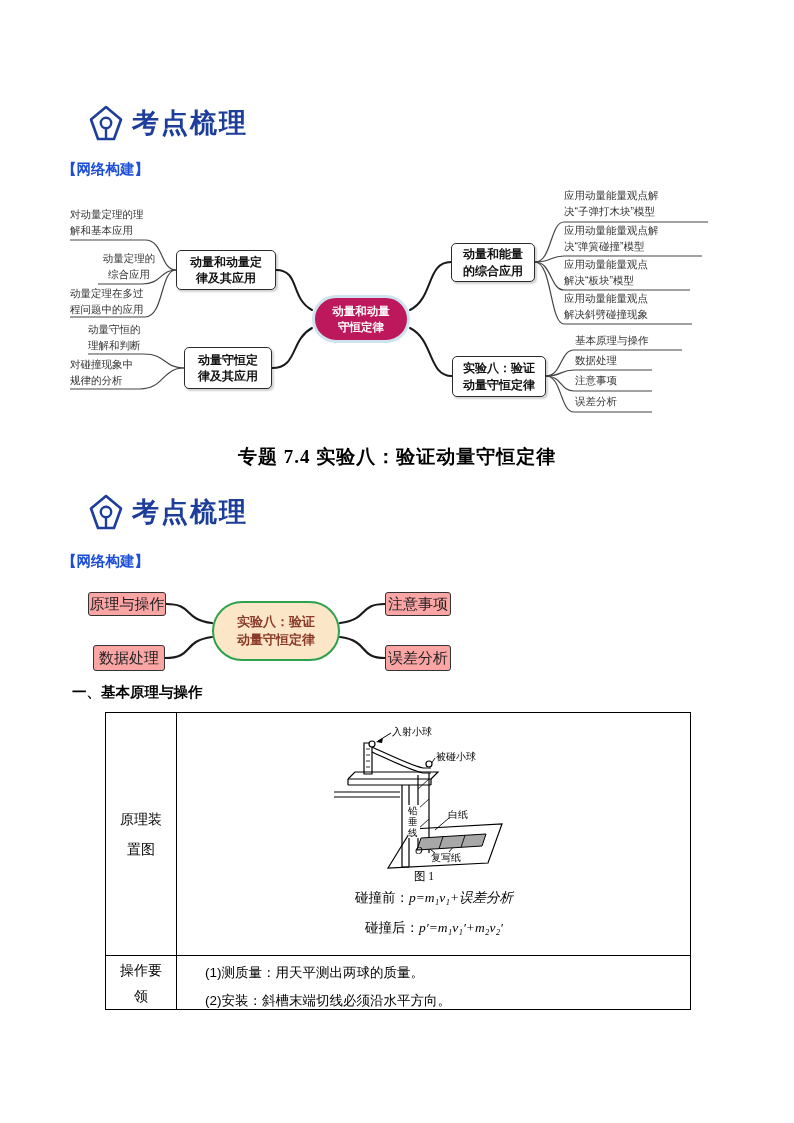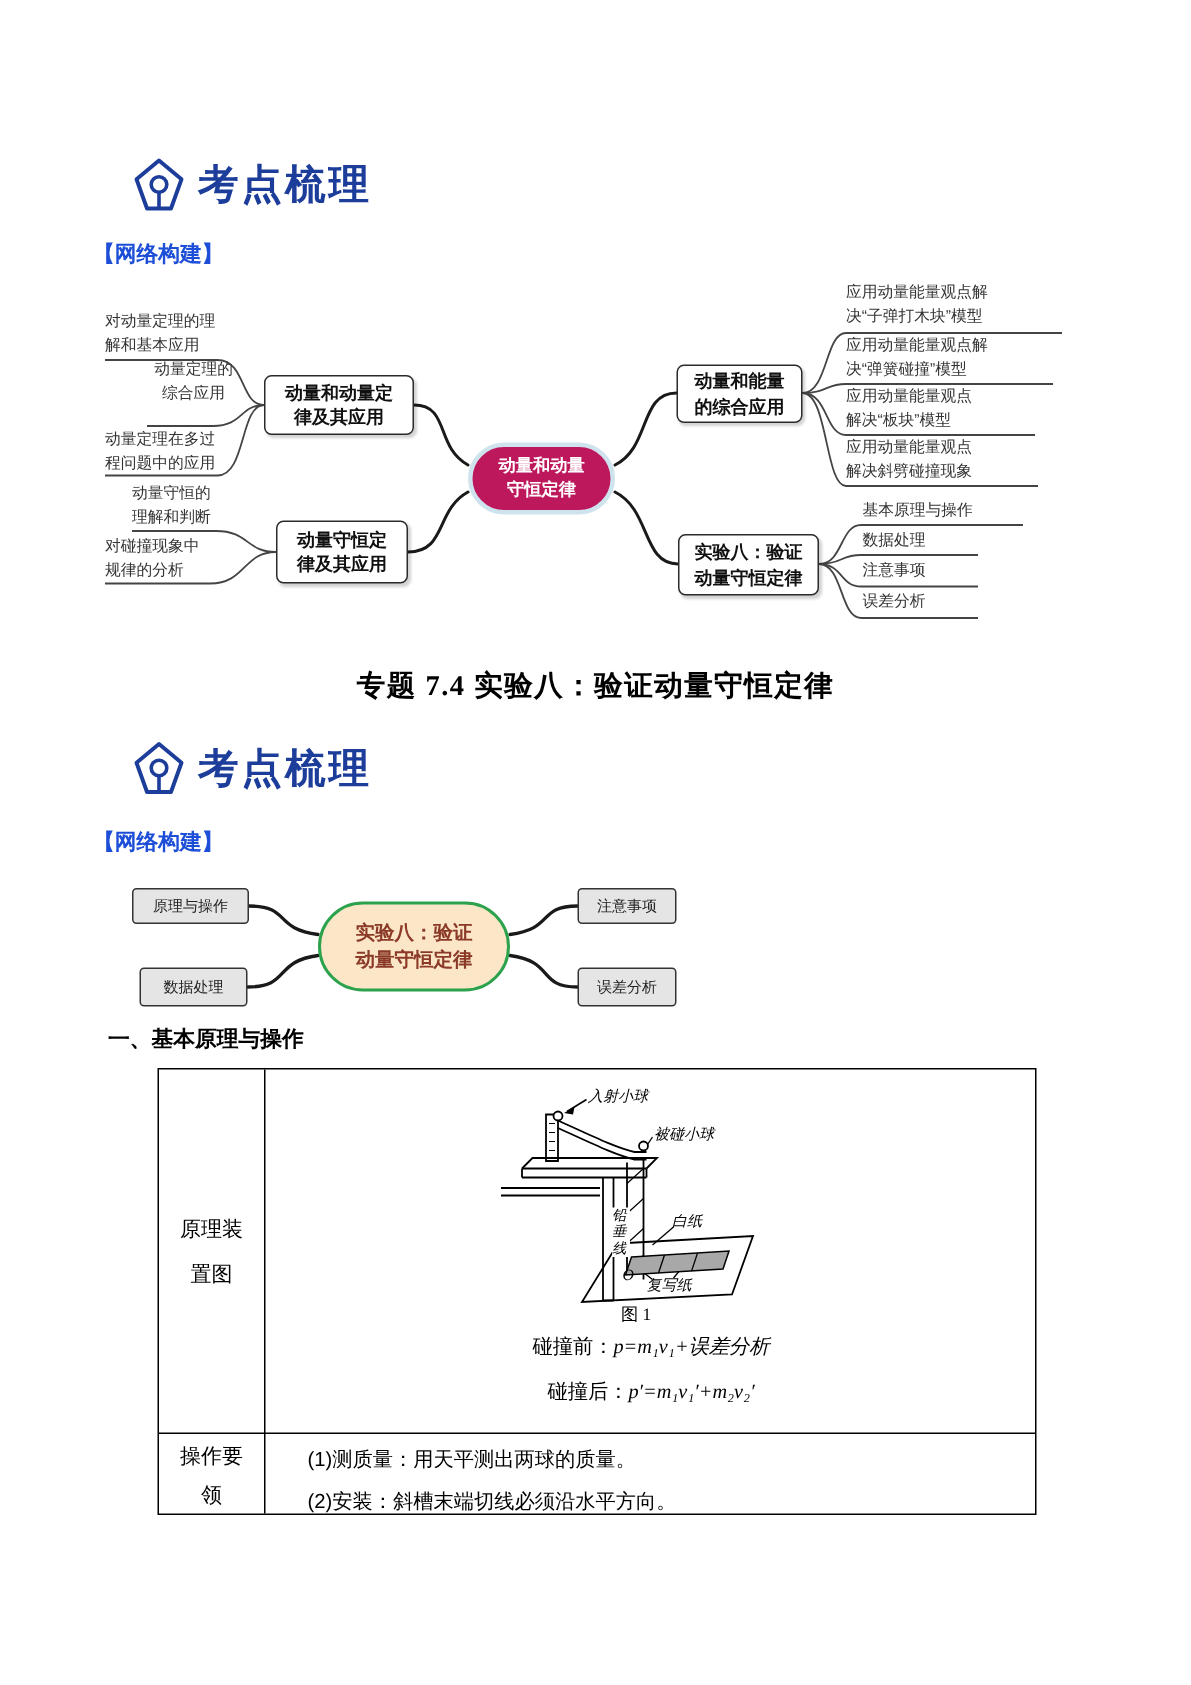--- a/index.html
+++ b/index.html
@@ -31,22 +31,22 @@
     font-size:11.5px; line-height:16px; display:flex; align-items:center; justify-content:center;
     text-align:center;
   }
   .pill2 {
     position:absolute; left:212px; top:601px; width:128px; height:60px; border-radius:30px;
     background:#fbe7c7; border:2.5px solid #2ca24c; color:#8c3a28; font-weight:bold;
     font-size:13px; line-height:18px; display:flex; align-items:center; justify-content:center;
     text-align:center;
   }
   .ebox {
-    position:absolute; background:#e5e5e5; border:1.6px solid #333; border-radius:3px;
-    display:flex; align-items:center; justify-content:center; font-size:10px; color:#222;
+    position:absolute; background:#fca5a5; border:1.6px solid #333; border-radius:3px;
+    display:flex; align-items:center; justify-content:center; font-size:15px; color:#222;
   }
 
   
   .doc-title {
     position:absolute; left:0; width:794px; top:444px; text-align:center;
     font-family:"Liberation Serif", serif; font-size:19px; font-weight:bold; letter-spacing:1px;
   }
   .sec-head { position:absolute; left:72px; top:683px; font-size:14.5px; font-weight:bold; }
 
   
@@ -54,21 +54,21 @@
   .tbl .vline { position:absolute; left:70px; top:0; bottom:0; border-left:1.2px solid #000; }
   .tbl .hline { position:absolute; top:242px; left:0; right:0; border-top:1.2px solid #000; }
   .tbl-label { position:absolute; left:0; width:70px; display:flex; align-items:center; justify-content:center;
     text-align:center; font-size:14px; }
   .formula { position:absolute; left:70px; width:516px; text-align:center; font-size:13.5px; }
   .formula .math { font-family:"Liberation Serif", serif; font-style:italic; }
   .op-line { font-size:13.5px; line-height:28px; }
 
   
   .fig { position:absolute; left:222px; top:4px; width:270px; height:172px; }
-  .fig-label { position:absolute; font-size:10px; color:#000; line-height:11px;font-style:italic; }
+  .fig-label { position:absolute; font-size:10px; color:#000; line-height:11px; }
   .fig-caption { position:absolute; left:56px; top:152px; width:80px; text-align:center;
     font-family:"Liberation Serif", serif; font-size:11.5px; }
   svg { display:block; }
 </style>
 </head>
 <body>
 
 <div id="page">
 
   <div class="hdr" style="top:104px;">
@@ -115,21 +115,21 @@
 律及其应用</div>
   <div class="mbox pre" style="left:184px; top:347px; width:88px; height:42px;">动量守恒定
 律及其应用</div>
   <div class="mbox pre" style="left:451px; top:243px; width:84px; height:39px;">动量和能量
 的综合应用</div>
   <div class="mbox pre" style="left:452px; top:356px; width:94px; height:41px;">实验八：验证
 动量守恒定律</div>
 
   <div class="mi pre" style="left:70px;  top:206px;">对动量定理的理
 解和基本应用</div>
-  <div class="mi pre" style="left:98px;  top:238px; width:62px; text-align:center;">动量定理的
+  <div class="mi pre" style="left:98px;  top:250px; width:62px; text-align:center;">动量定理的
 综合应用</div>
   <div class="mi pre" style="left:70px;  top:285px;">动量定理在多过
 程问题中的应用</div>
   <div class="mi pre" style="left:88px;  top:321px;">动量守恒的
 理解和判断</div>
   <div class="mi pre" style="left:70px;  top:356px;">对碰撞现象中
 规律的分析</div>
 
   <div class="mi pre" style="left:564px; top:187px;">应用动量能量观点解
 决“子弹打木块”模型</div>

